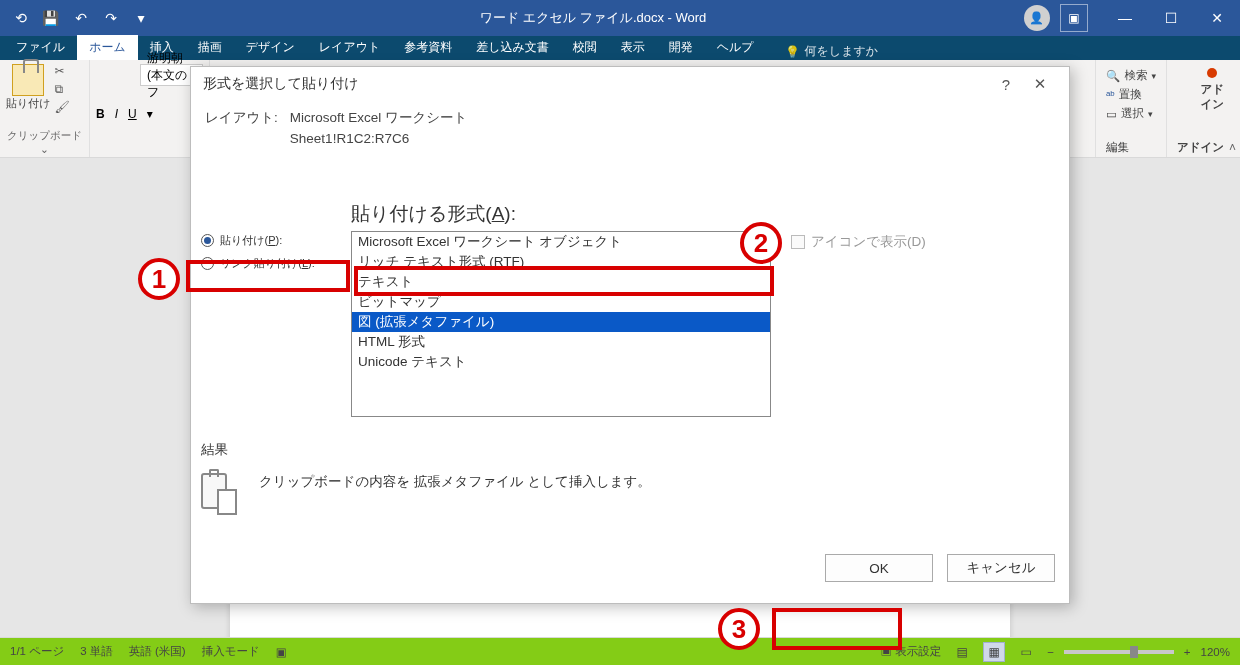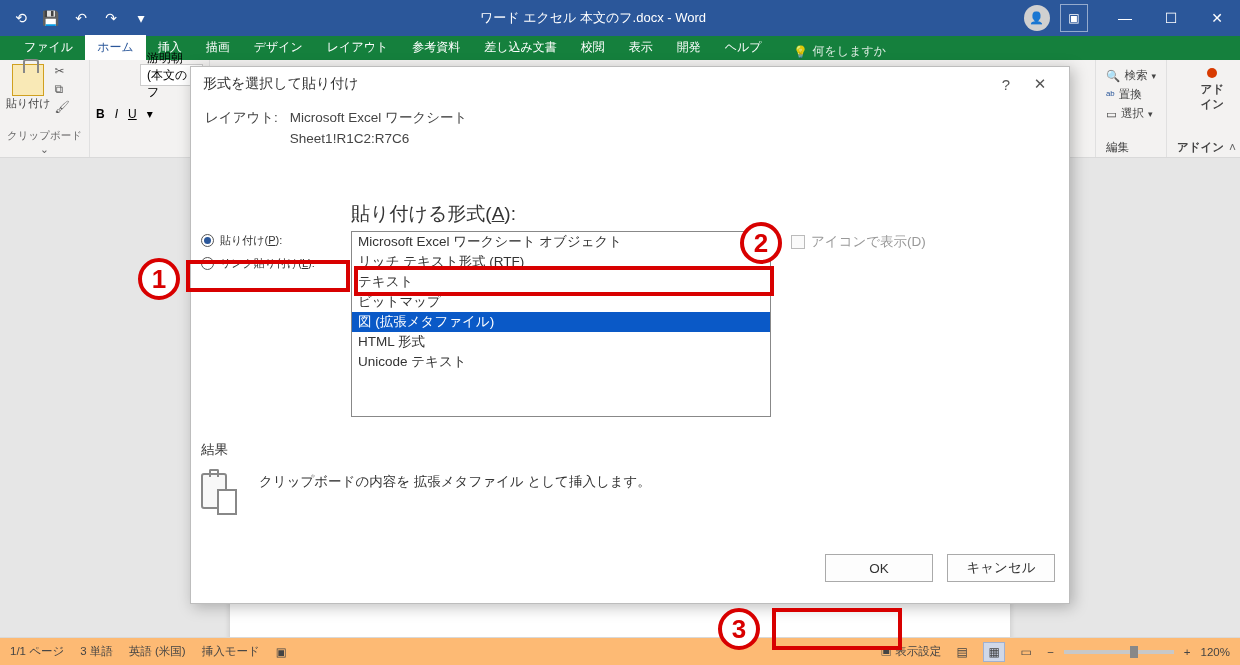--- a/index.html
+++ b/index.html
@@ -9,21 +9,21 @@
   .titlebar { height: 36px; background: #2b579a; color: #fff; display: flex; align-items: center; font-size: 12px; }
   .titlebar .qat { display: flex; gap: 4px; align-items: center; padding: 0 8px; }
   .titlebar .qat .icon { width: 26px; height: 26px; display: flex; align-items: center; justify-content: center; color: #fff; font-size: 14px; }
   .titlebar .title { flex: 1; text-align: center; font-size: 13px; }
   .titlebar .win-controls { display: flex; }
   .titlebar .win-controls .icon { width: 46px; height: 36px; display: flex; align-items: center; justify-content: center; font-size: 14px; }
   .titlebar .avatar { width: 26px; height: 26px; border-radius: 50%; background: #d0d0d0; display: flex; align-items: center; justify-content: center; color: #555; margin-right: 10px; }
   .titlebar .ribbon-icon { width: 28px; height: 28px; border: 1px solid rgba(255,255,255,0.5); display:flex; align-items:center; justify-content:center; margin-right: 14px;}
 
   
-  .tabs { height: 24px; background: #15803d; display: flex; align-items: flex-end; padding-left: 12px; font-size: 12px; color: #fff; position: relative; }
+  .tabs { height: 24px; background: #0c4a6e; display: flex; align-items: flex-end; padding-left: 4px; font-size: 12px; color: #fff; position: relative; }
   .tab { padding: 4px 12px; cursor: pointer; }
   .tab.active { background: #fff; color: #2b579a; }
   .tabs .tell-me { margin-left: 20px; display:flex; align-items:center; gap:4px; opacity:0.85;}
 
   
   .ribbon { height: 98px; background: #f3f2f1; border-bottom: 1px solid #d9d9d9; display: flex; position: relative; }
   .ribbon-group { border-right: 1px solid #e0e0e0; padding: 4px 6px 2px 6px; display: flex; flex-direction: column; justify-content: space-between; height: 100%; }
   .ribbon-group .label { font-size: 10.5px; color: #666; text-align: center; padding-top: 2px; }
   .clip-btn { display:flex; flex-direction:column; align-items:center; gap:0; font-size:11px; color:#444;}
   .clip-icon { width:32px; height:32px; background:#f9e9b6; border:1px solid #d0a020; position:relative;}
@@ -37,21 +37,21 @@
   .rr-group { display:flex; flex-direction:column; font-size:11.5px; color:#444; padding:6px 10px 2px 10px; border-left:1px solid #e0e0e0; justify-content:space-between;}
   .rr-group .items div { padding:2px 0; display:flex; align-items:center; gap:4px;}
   .collapse { position:absolute; right:4px; bottom:2px; font-size:12px; color:#666;}
 
   
   .doc { position:absolute; top:158px; left:0; right:0; bottom:28px; background:#e6e6e6; display:flex; }
   .page { background:#fff; margin:6px auto; width:780px; min-height:480px; box-shadow:0 0 6px rgba(0,0,0,0.15);}
   .ruler-side { width:28px;}
 
   
-  .status { position:absolute; bottom:0; left:0; right:0; height:28px; background:#fdba74; border-top:1px solid #d9d9d9; display:flex; align-items:center; font-size:11.5px; color:#444; padding:0 10px; gap:16px;}
+  .status { position:absolute; bottom:0; left:0; right:0; height:28px; background:#84cc16; border-top:1px solid #d9d9d9; display:flex; align-items:center; font-size:11.5px; color:#444; padding:0 10px; gap:16px;}
   .status .right { margin-left:auto; display:flex; align-items:center; gap:10px;}
   .zoom-slider { width:110px; height:4px; background:#c8c8c8; position:relative;}
   .zoom-slider::before { content:''; position:absolute; left:66px; top:-4px; width:8px; height:12px; background:#888;}
   .view-btn { width:22px; height:20px; border:1px solid transparent; display:flex; align-items:center; justify-content:center; font-size:12px;}
   .view-btn.active { background:#d0d8e8; border-color:#a0b0d0;}
 
   
   .overlay-dialog { position:absolute; left:190px; top:66px; width:880px; height:538px; background:#fff; border:1px solid #bdbdbd; box-shadow:3px 3px 14px rgba(0,0,0,0.25); z-index:50; }
   .dlg-title { height:34px; display:flex; align-items:center; padding:0 12px; font-size:14px; color:#333; }
   .dlg-title .spacer { flex:1;}
@@ -95,21 +95,21 @@
 <body>
 
 <div class="titlebar">
   <div class="qat">
     <div class="icon">⟲</div>
     <div class="icon">💾</div>
     <div class="icon">↶</div>
     <div class="icon">↷</div>
     <div class="icon">▾</div>
   </div>
-  <div class="title">ワード エクセル 本文のフ.docx  -  Word</div>
+  <div class="title">ワード エクセル ファイル.docx  -  Word</div>
   <div class="avatar">👤</div>
   <div class="ribbon-icon">▣</div>
   <div class="win-controls">
     <div class="icon">—</div>
     <div class="icon">☐</div>
     <div class="icon">✕</div>
   </div>
 </div>
 
 <div class="tabs">

